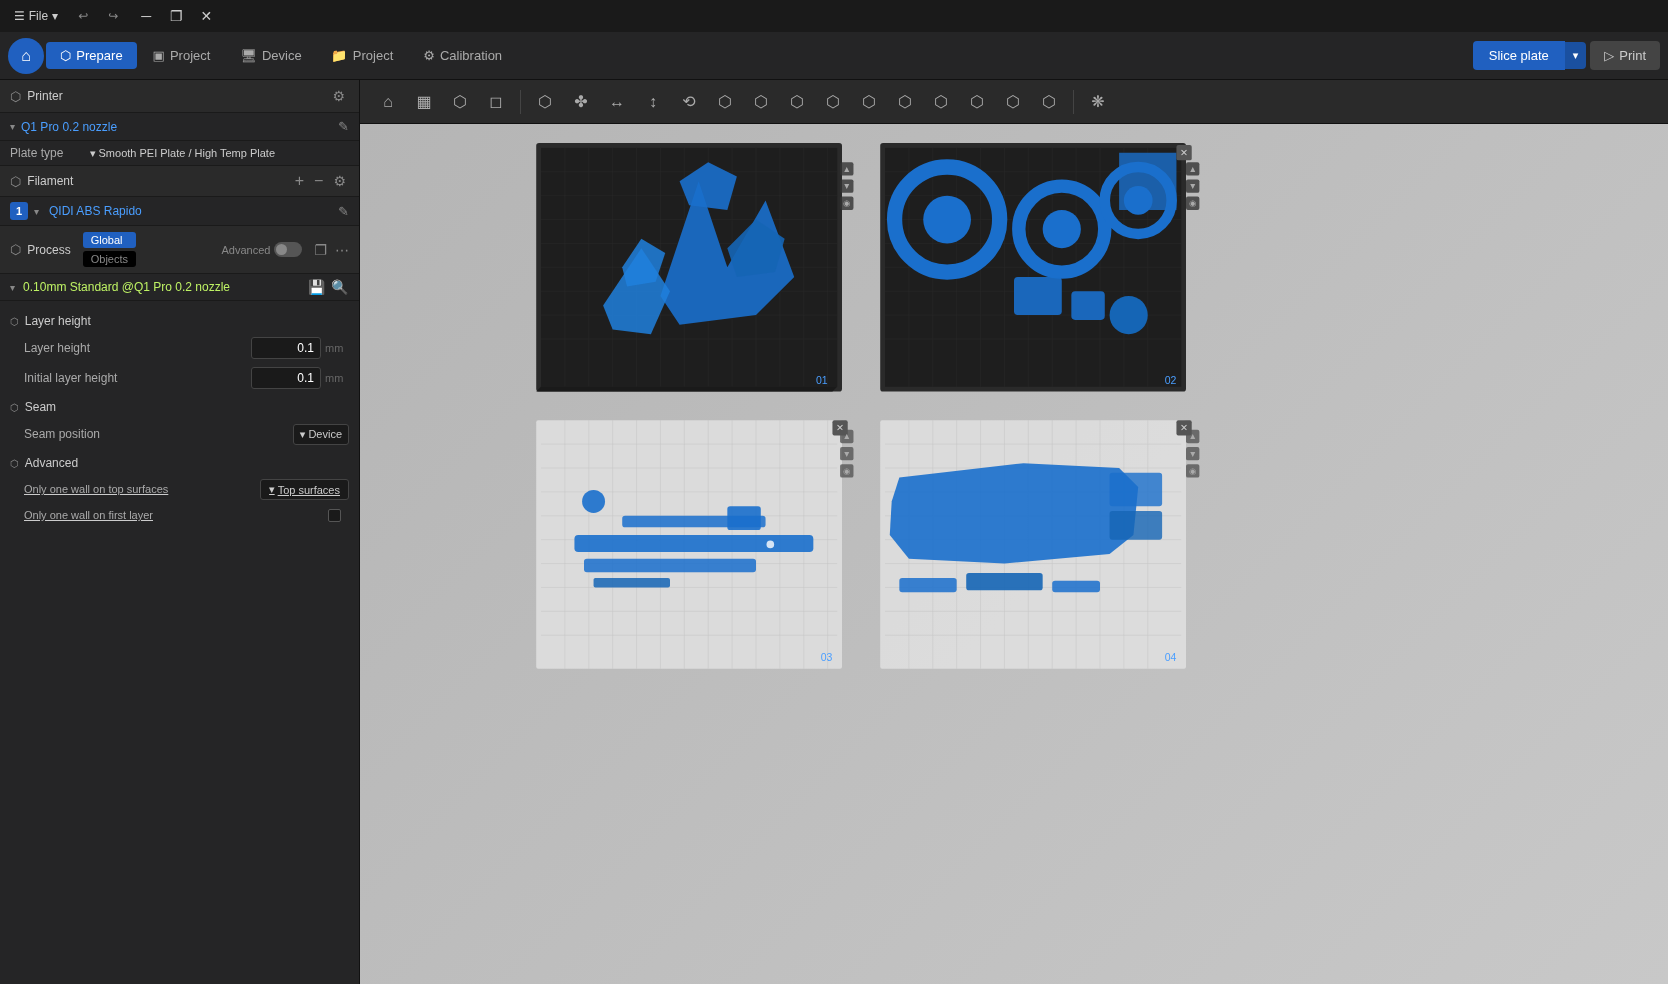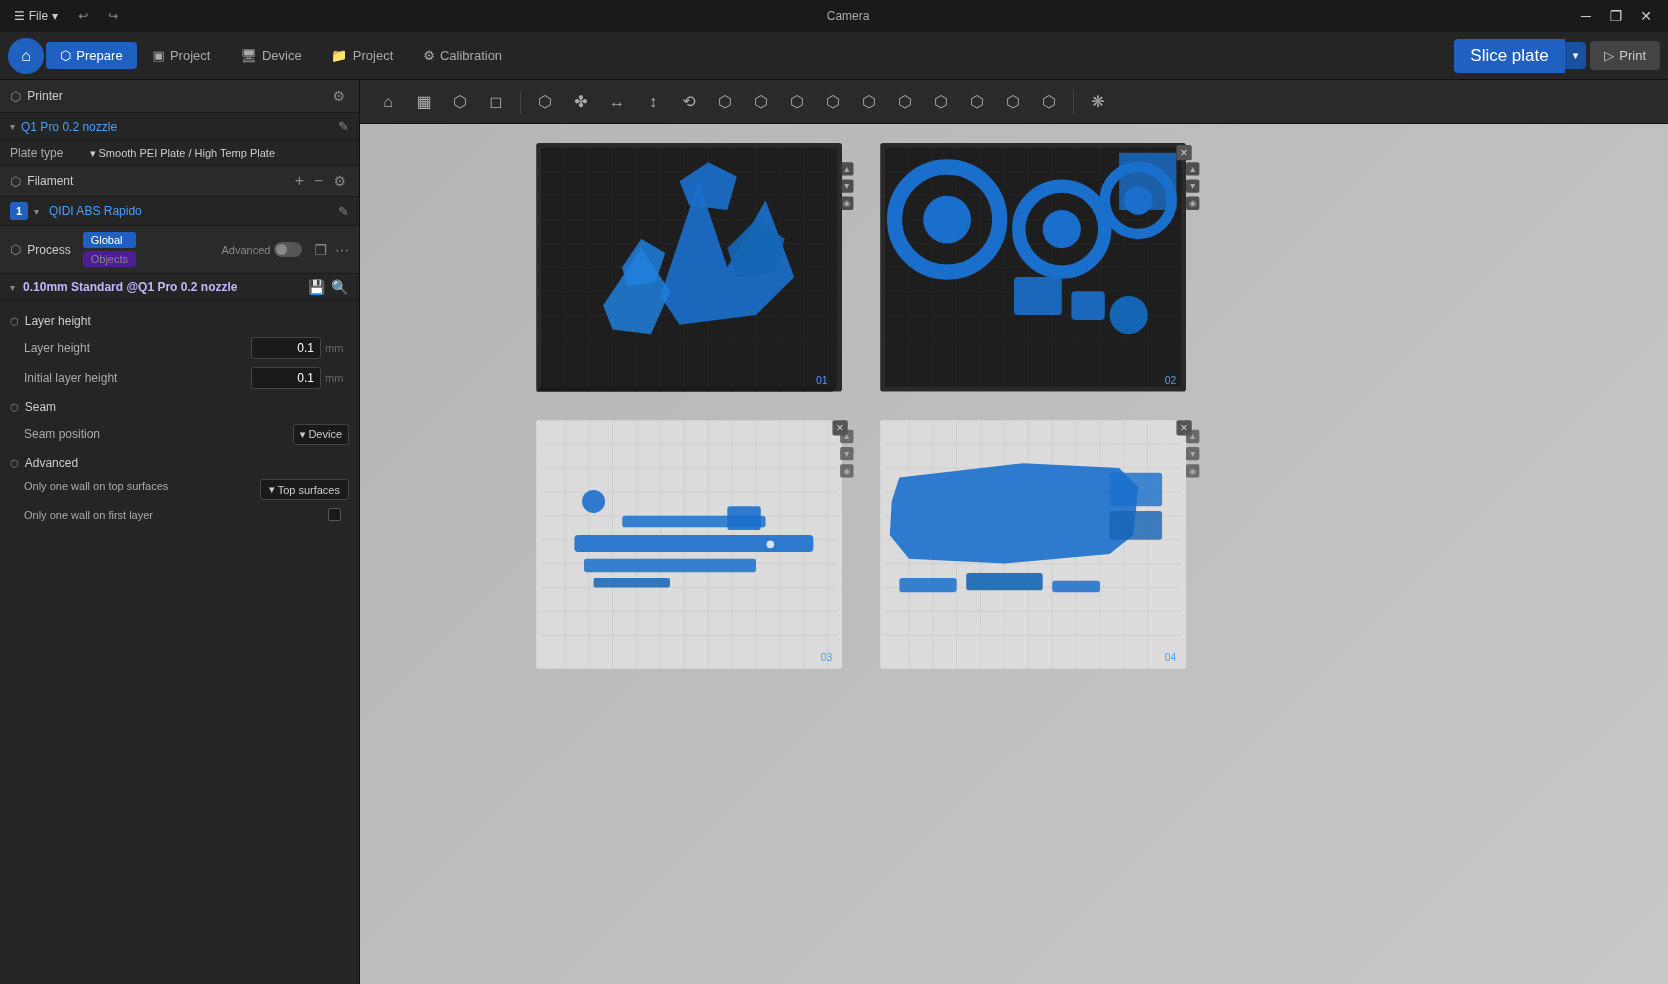--- a/index.html
+++ b/index.html
@@ -12,21 +12,21 @@
     .titlebar-controls { display: flex; gap: 2px; }
     .titlebar-btn { width: 28px; height: 22px; display: flex; align-items: center; justify-content: center; cursor: pointer; font-size: 14px; }
 
     
     .main-toolbar { background: #252526; height: 48px; display: flex; align-items: center; padding: 0 8px; gap: 2px; border-bottom: 1px solid #111; }
     .toolbar-tab { display: flex; align-items: center; gap: 5px; padding: 6px 14px; border-radius: 4px; cursor: pointer; font-size: 13px; color: #aaa; }
     .toolbar-tab.active { background: #2d5fa6; color: #fff; }
 
     
     .slice-btn { margin-left: auto; display: flex; align-items: center; }
-    .slice-main { background: #2060c0; color: #fff; border: none; padding: 7px 16px; border-radius: 4px 0 0 4px; cursor: pointer; font-size: 17px; display: flex; align-items: center; gap: 5px; }
+    .slice-main { background: #2060c0; color: #fff; border: none; padding: 7px 16px; border-radius: 4px 0 0 4px; cursor: pointer; font-size: 13px; display: flex; align-items: center; gap: 5px; }
     .slice-dropdown { background: #1a50a0; color: #fff; border: none; padding: 7px 8px; border-radius: 0 4px 4px 0; cursor: pointer; font-size: 11px; }
     .print-btn { background: #444; color: #ccc; border: none; padding: 7px 14px; border-radius: 4px; cursor: pointer; font-size: 13px; margin-left: 4px; display: flex; align-items: center; gap: 5px; }
 
     
     .viewport-toolbar { background: #2a2a2a; height: 44px; display: flex; align-items: center; padding: 0 12px; gap: 6px; border-bottom: 1px solid #111; }
     .vt-btn { width: 32px; height: 32px; display: flex; align-items: center; justify-content: center; cursor: pointer; border-radius: 4px; color: #aaa; font-size: 16px; }
     .vt-separator { width: 1px; height: 24px; background: #444; margin: 0 4px; }
 
     
     .content { display: flex; flex: 1; overflow: hidden; }
@@ -66,68 +66,67 @@
     .fil-num { background: #2060c0; color: #fff; width: 18px; height: 18px; border-radius: 3px; display: flex; align-items: center; justify-content: center; font-size: 11px; font-weight: bold; flex-shrink: 0; }
     .fil-name { flex: 1; color: #4a9eff; font-size: 12px; }
     .fil-edit { cursor: pointer; color: #888; font-size: 13px; }
 
     .process-header { display: flex; align-items: center; padding: 6px 10px; background: #2a2a2a; border-bottom: 1px solid #1a1a1a; gap: 6px; }
     .process-icon { font-size: 13px; color: #888; }
     .process-title { font-size: 12px; color: #ccc; }
     .proc-tabs { display: flex; gap: 3px; margin-left: 6px; flex-direction: column; }
     .proc-tab { padding: 2px 8px; border-radius: 3px; font-size: 11px; cursor: pointer; }
     .proc-tab.active { background: #2060c0; color: #fff; }
-    .proc-tab:not(.active) { color: #888; background: #4c1d95; }
+    .proc-tab:not(.active) { color: #888; background: #000000; }
     .advanced-label { margin-left: auto; font-size: 11px; color: #888; display: flex; align-items: center; gap: 4px; }
     .toggle { width: 28px; height: 15px; background: #555; border-radius: 8px; position: relative; cursor: pointer; }
     .toggle-knob { width: 11px; height: 11px; background: #888; border-radius: 50%; position: absolute; top: 2px; left: 2px; }
     .proc-copy { cursor: pointer; color: #888; font-size: 14px; }
 
     .process-profile { display: flex; align-items: center; padding: 5px 10px; border-bottom: 1px solid #1a1a1a; gap: 6px; }
-    .profile-name { flex: 1; color: #c4b5fd; font-size: 12px; display: flex; align-items: center; gap: 3px; font-weight: bold; }
+    .profile-name { flex: 1; color: #bef264; font-size: 12px; display: flex; align-items: center; gap: 3px; }
     .save-btn { cursor: pointer; color: #888; font-size: 14px; }
     .search-btn { cursor: pointer; color: #888; font-size: 14px; }
 
     
     .quality-tabs { display: flex; border-bottom: 2px solid #1a1a1a; background: #252526; }
     .q-tab { padding: 8px 16px; cursor: pointer; font-size: 12px; color: #888; border-bottom: 2px solid transparent; margin-bottom: -2px; }
     .q-tab.active { color: #fff; border-bottom: 2px solid #2060c0; }
 
     
     .settings-area { padding: 8px 0; }
     .setting-group { margin-bottom: 2px; }
     .group-header { display: flex; align-items: center; gap: 6px; padding: 5px 10px; cursor: pointer; }
     .group-icon { font-size: 10px; color: #888; }
     .group-title { font-size: 12px; color: #ccc; font-weight: 500; }
     .setting-row { display: flex; align-items: center; padding: 4px 10px 4px 24px; min-height: 30px; }
     .setting-label { flex: 1; font-size: 12px; color: #aaa; }
     .setting-input { width: 70px; background: #1a1a1a; border: 1px solid #444; color: #fff; padding: 3px 6px; font-size: 12px; border-radius: 3px; text-align: right; }
     .setting-unit { color: #666; font-size: 11px; margin-left: 4px; width: 24px; }
     .setting-dropdown { background: #1a1a1a; border: 1px solid #444; color: #ccc; padding: 3px 6px; font-size: 11px; border-radius: 3px; cursor: pointer; display: flex; align-items: center; gap: 3px; }
 
-    .adv-row { display: flex; align-items: flex-start; padding: 4px 0 4px 16px; }
+    .adv-row { display: flex; align-items: center; padding: 4px 0 4px 16px; text-decoration: underline; }
     .adv-label { flex: 1; font-size: 11px; color: #aaa; line-height: 1.3; }
     .adv-dropdown { background: #1a1a1a; border: 1px solid #444; color: #ccc; padding: 3px 8px; font-size: 11px; border-radius: 3px; cursor: pointer; display: flex; align-items: center; gap: 3px; white-space: nowrap; }
     .adv-checkbox { width: 13px; height: 13px; border: 1px solid #555; background: #1a1a1a; display: inline-block; border-radius: 2px; flex-shrink: 0; }
 
     
     .viewport { flex: 1; background: #c8c8c8; position: relative; overflow: hidden; }
   </style>
 </head>
 <body>
 
 <div class="titlebar">
   <div class="titlebar-menu">
     <span>☰</span>
     <span>File</span>
     <span>▾</span>
   </div>
   <span style="cursor:pointer;color:#888;padding:2px 6px;" title="Undo">↩</span>
   <span style="cursor:pointer;color:#888;padding:2px 6px;" title="Redo">↪</span>
-  <div class="titlebar-title">Camera</div>
   <div class="titlebar-controls">
     <div class="titlebar-btn">─</div>
     <div class="titlebar-btn">❐</div>
     <div class="titlebar-btn close">✕</div>
   </div>
 </div>
 
 <div class="main-toolbar">
   <div class="toolbar-tab active" style="background:#2060c0; padding: 6px 10px; border-radius:50%; width:36px; height:36px; display:flex; align-items:center; justify-content:center;">
     <span style="font-size:16px; color:white;">⌂</span>

